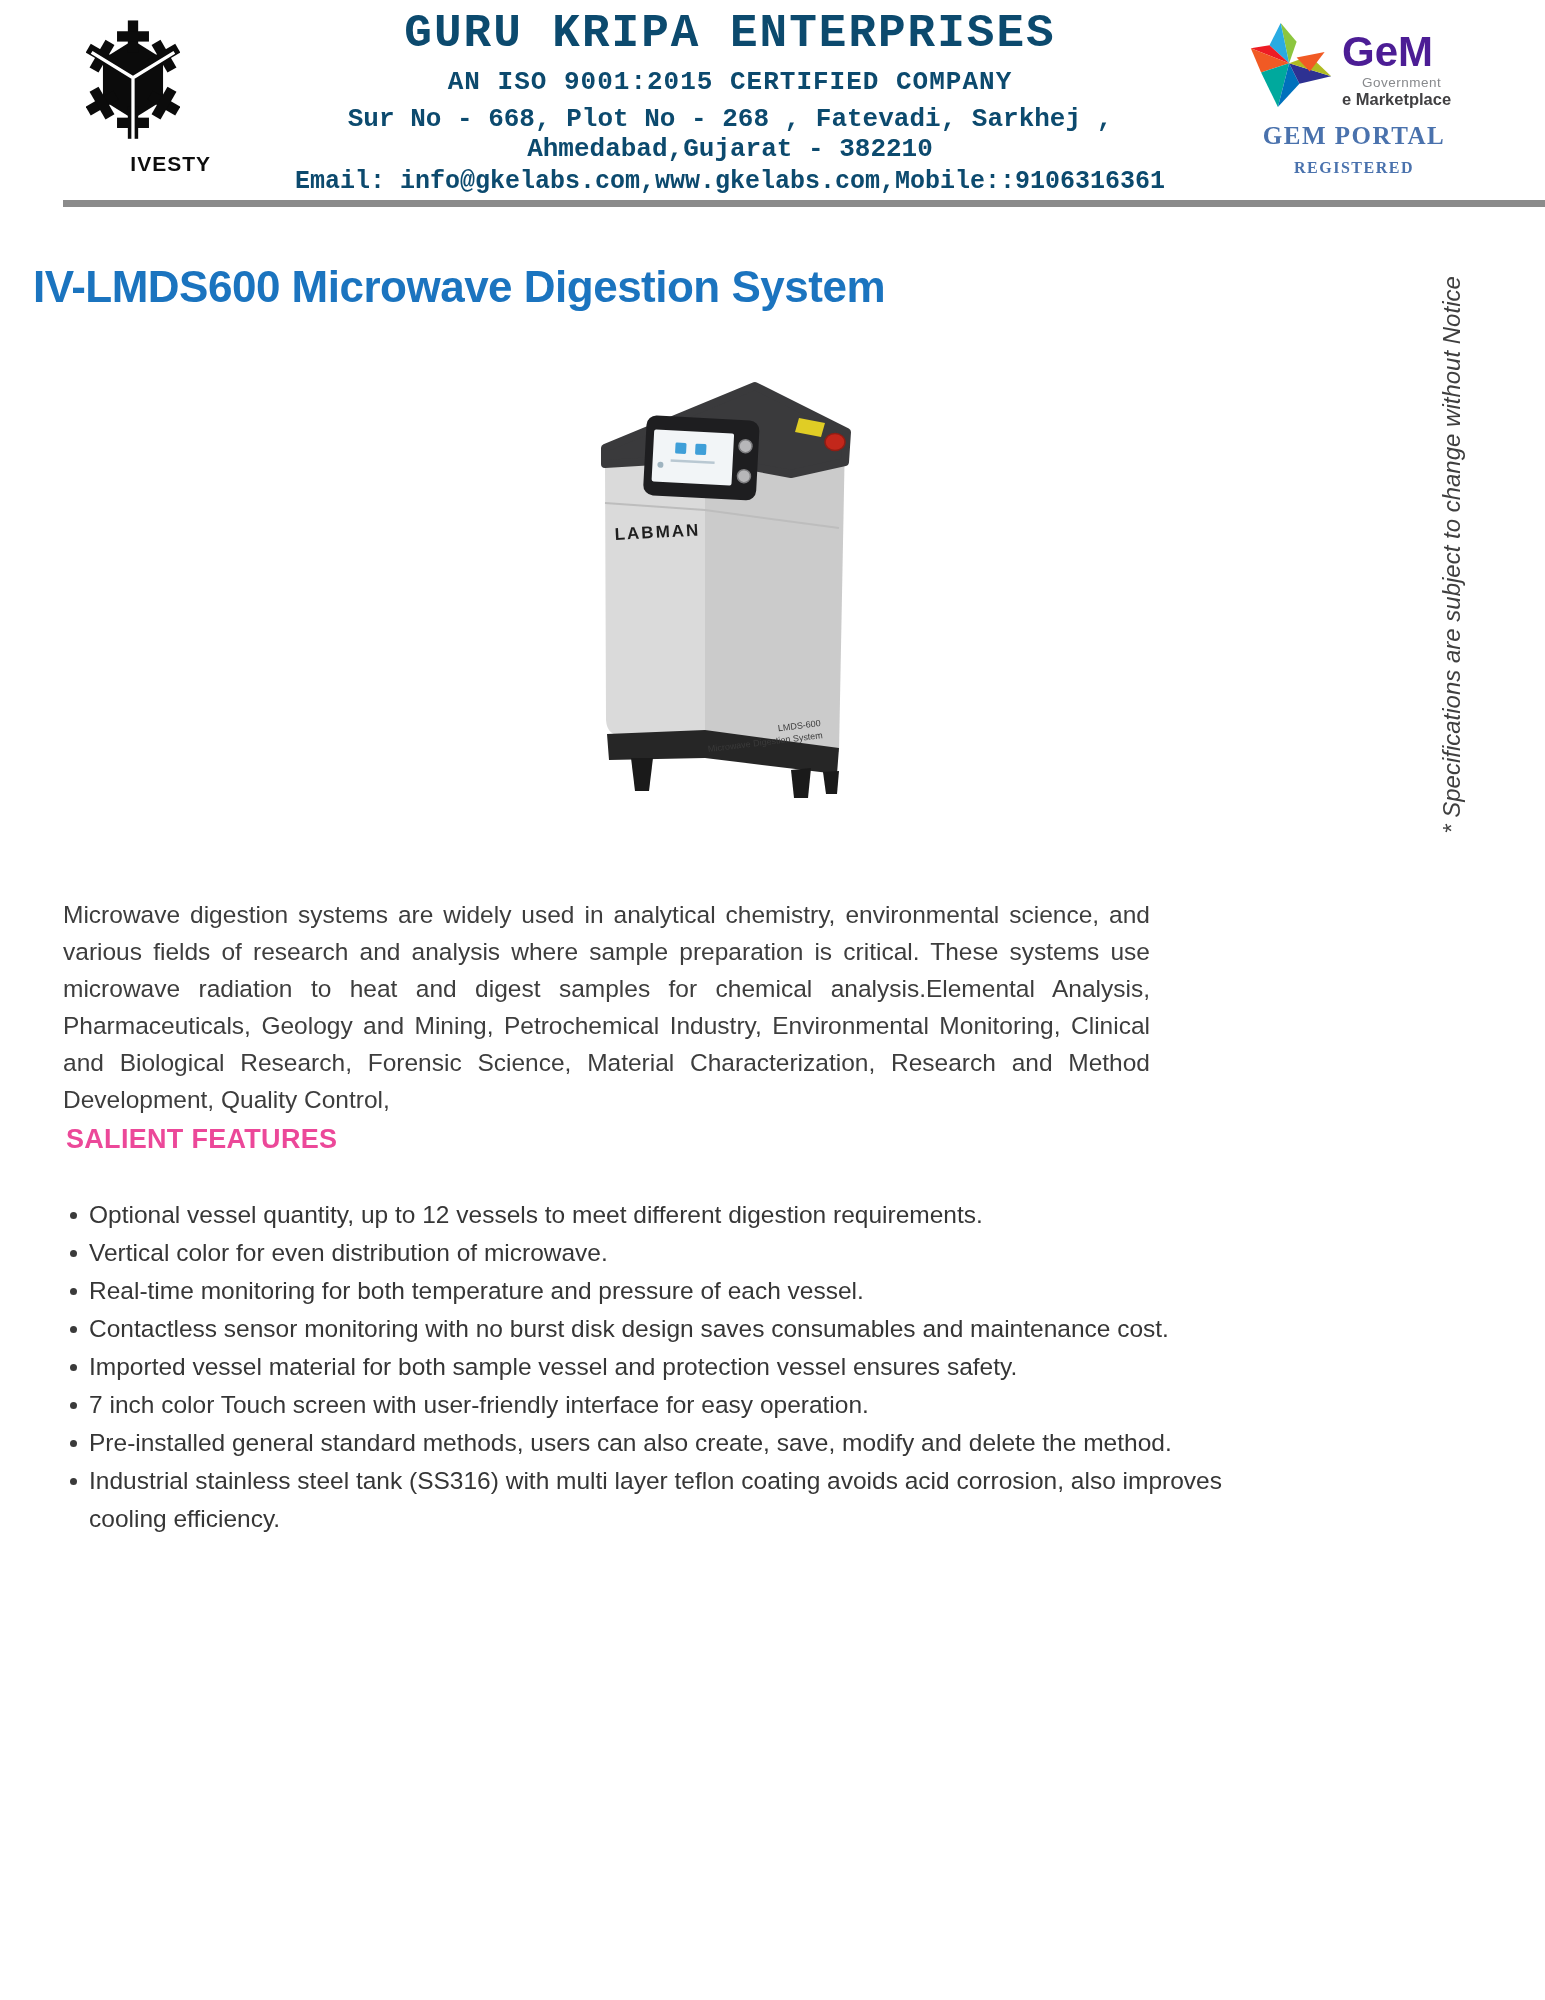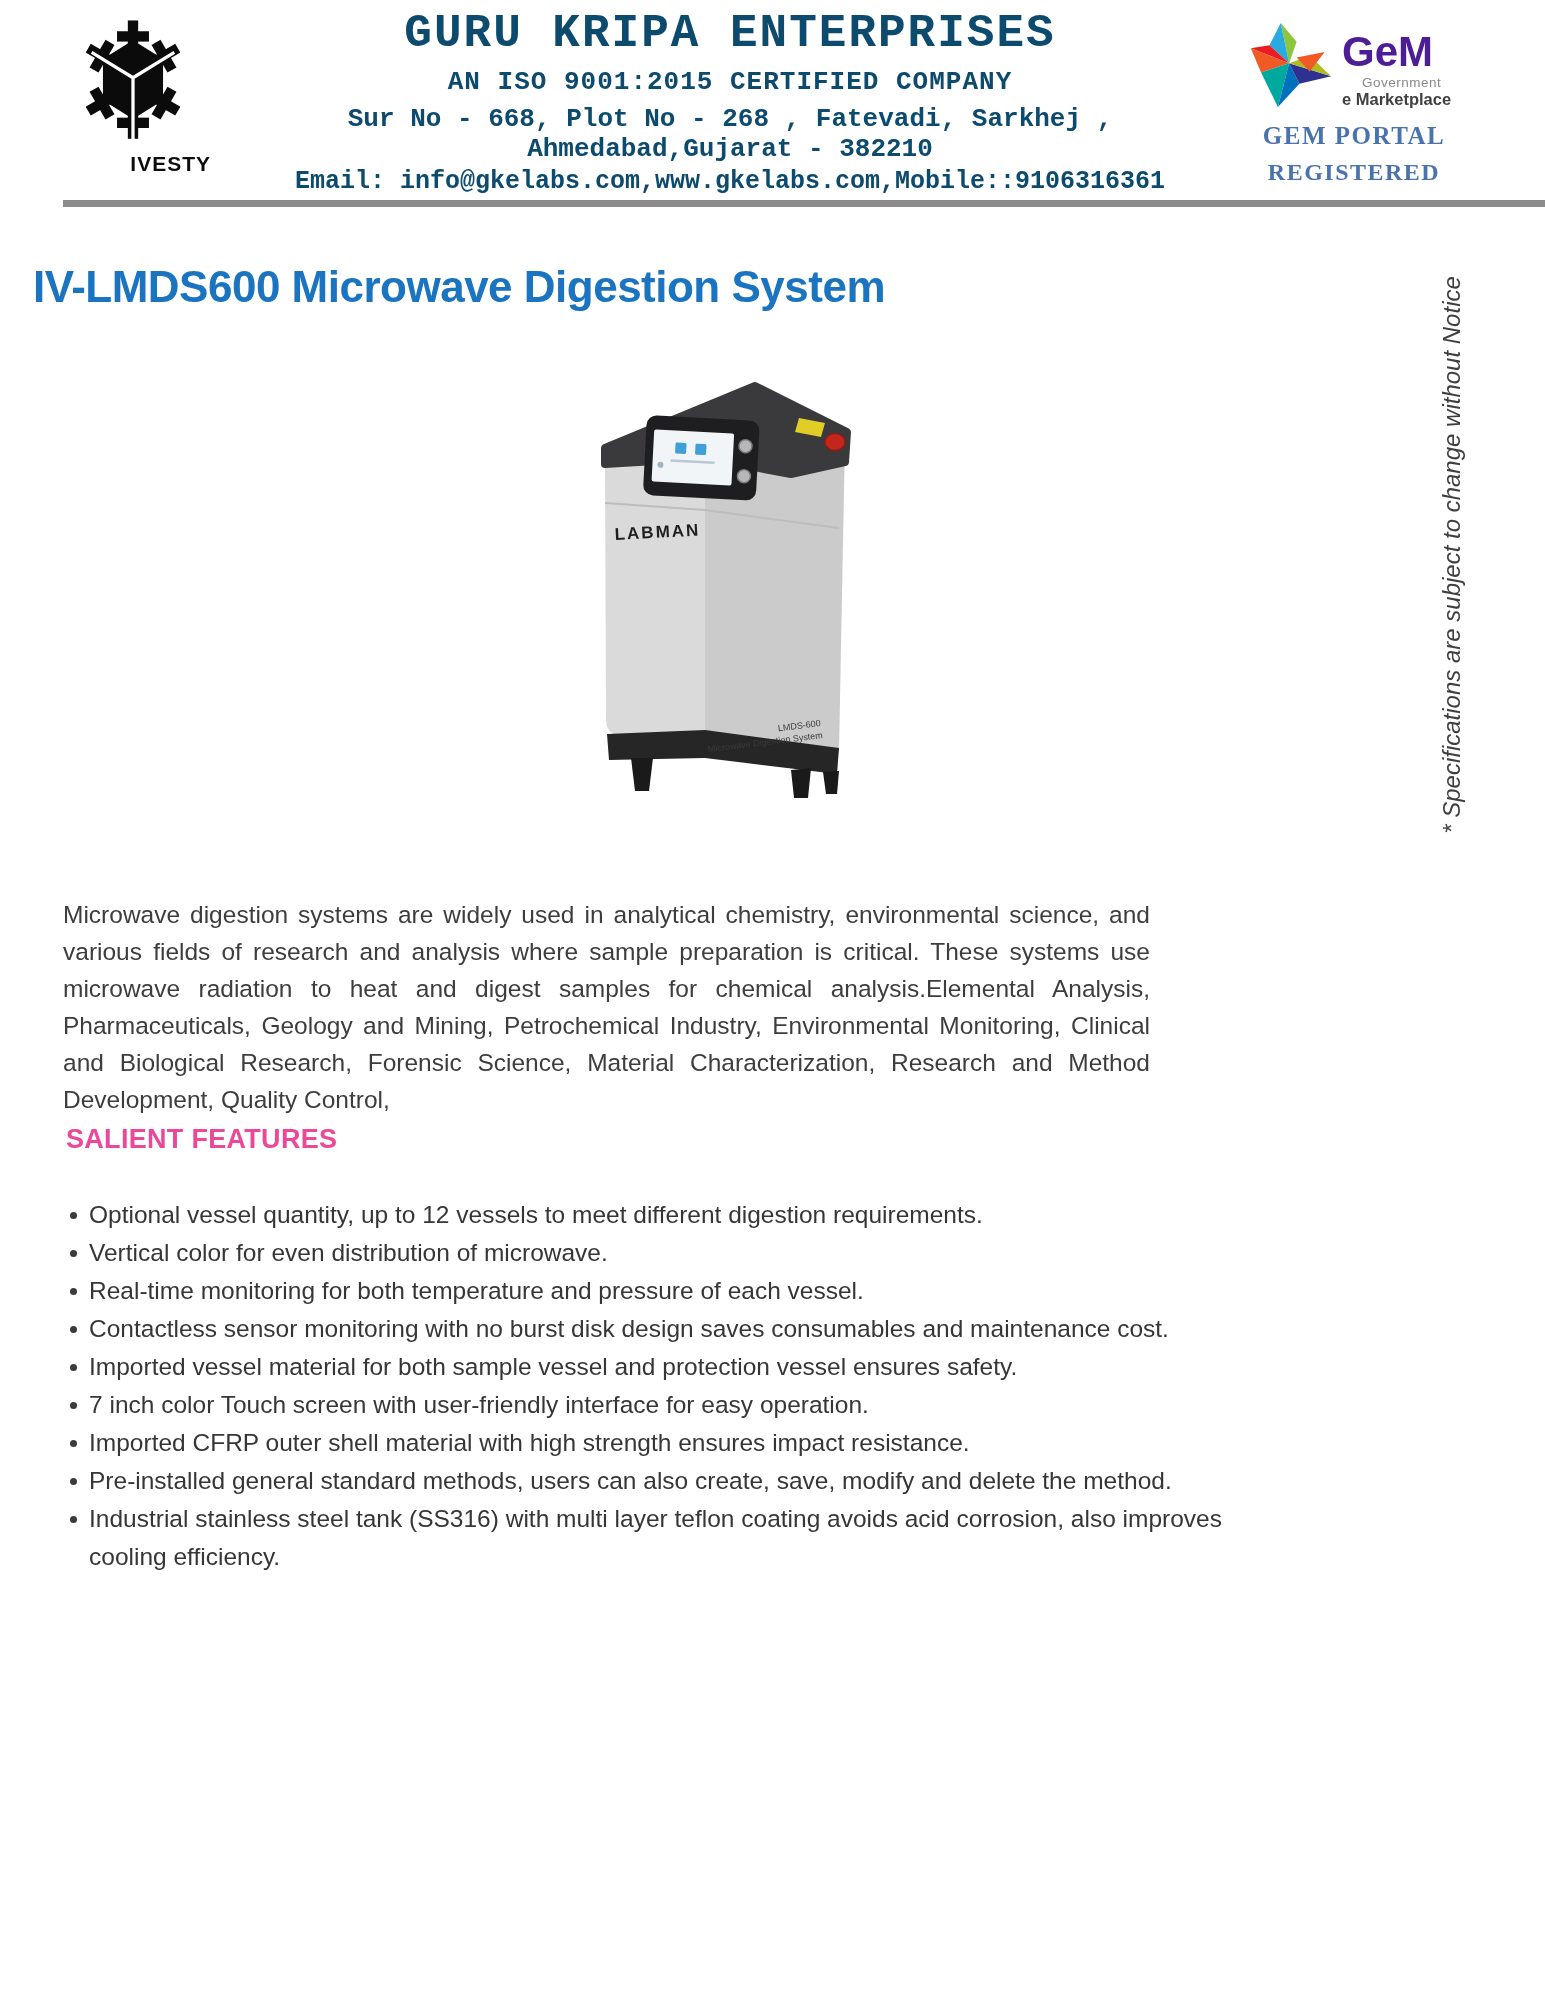--- a/index.html
+++ b/index.html
@@ -27,21 +27,21 @@
   .gem-logo-row { display:flex; align-items:flex-start; }
   .gem-text-col { margin-left:8px; padding-top:12px; }
   .gem-name { font-size:42px; font-weight:bold; color:#4c1d95; line-height:0.95; }
   .gem-sub1 { font-size:13.5px; color:#87898c; margin-top:3px; letter-spacing:0.5px;margin-left:20px; }
   .gem-sub2 { font-size:16.5px; font-weight:bold; color:#414042; }
   .gem-portal, .gem-registered {
     text-align:center; font-family:"Liberation Serif", serif; font-weight:bold;
     color:#4a72ad; letter-spacing:1.5px;
   }
   .gem-portal { margin-top:12px; font-size:25px; }
-  .gem-registered { margin-top:9px; font-size:24px; }
+  .gem-registered { margin-top:9px; font-size:16px; }
 
   .header-divider { position:absolute; left:63px; right:0; top:200px; height:7px; background:#8b8b8b; }
 
   
   .page-title {
     position:absolute; left:33px; top:262px; margin:0;
     font-size:44px; font-weight:bold; color:#1b74bf; letter-spacing:-0.5px;
   }
 
   
@@ -196,18 +196,17 @@
   <p class="description">Microwave digestion systems are widely used in analytical chemistry, environmental science, and various fields of research and analysis where sample preparation is critical. These systems use microwave radiation to heat and digest samples for chemical analysis.Elemental Analysis, Pharmaceuticals, Geology and Mining, Petrochemical Industry, Environmental Monitoring, Clinical and Biological Research, Forensic Science, Material Characterization, Research and Method Development, Quality Control,</p>
 
   <h2 class="features-heading">SALIENT FEATURES</h2>
   <ul class="features-list">
     <li>Optional vessel quantity, up to 12 vessels to meet different digestion requirements.</li>
     <li>Vertical color for even distribution of microwave.</li>
     <li>Real-time monitoring for both temperature and pressure of each vessel.</li>
     <li>Contactless sensor monitoring with no burst disk design saves consumables and maintenance cost.</li>
     <li>Imported vessel material for both sample vessel and protection vessel ensures safety.</li>
     <li>7 inch color Touch screen with user-friendly interface for easy operation.</li>
-    <li>Imported CFRP outer shell material with high strength ensures impact resistance.</li>
     <li>Pre-installed general standard methods, users can also create, save, modify and delete the method.</li>
     <li>Industrial stainless steel tank (SS316) with multi layer teflon coating avoids acid corrosion, also improves cooling efficiency.</li>
   </ul>
 
 </div>
 
 </body></html>

